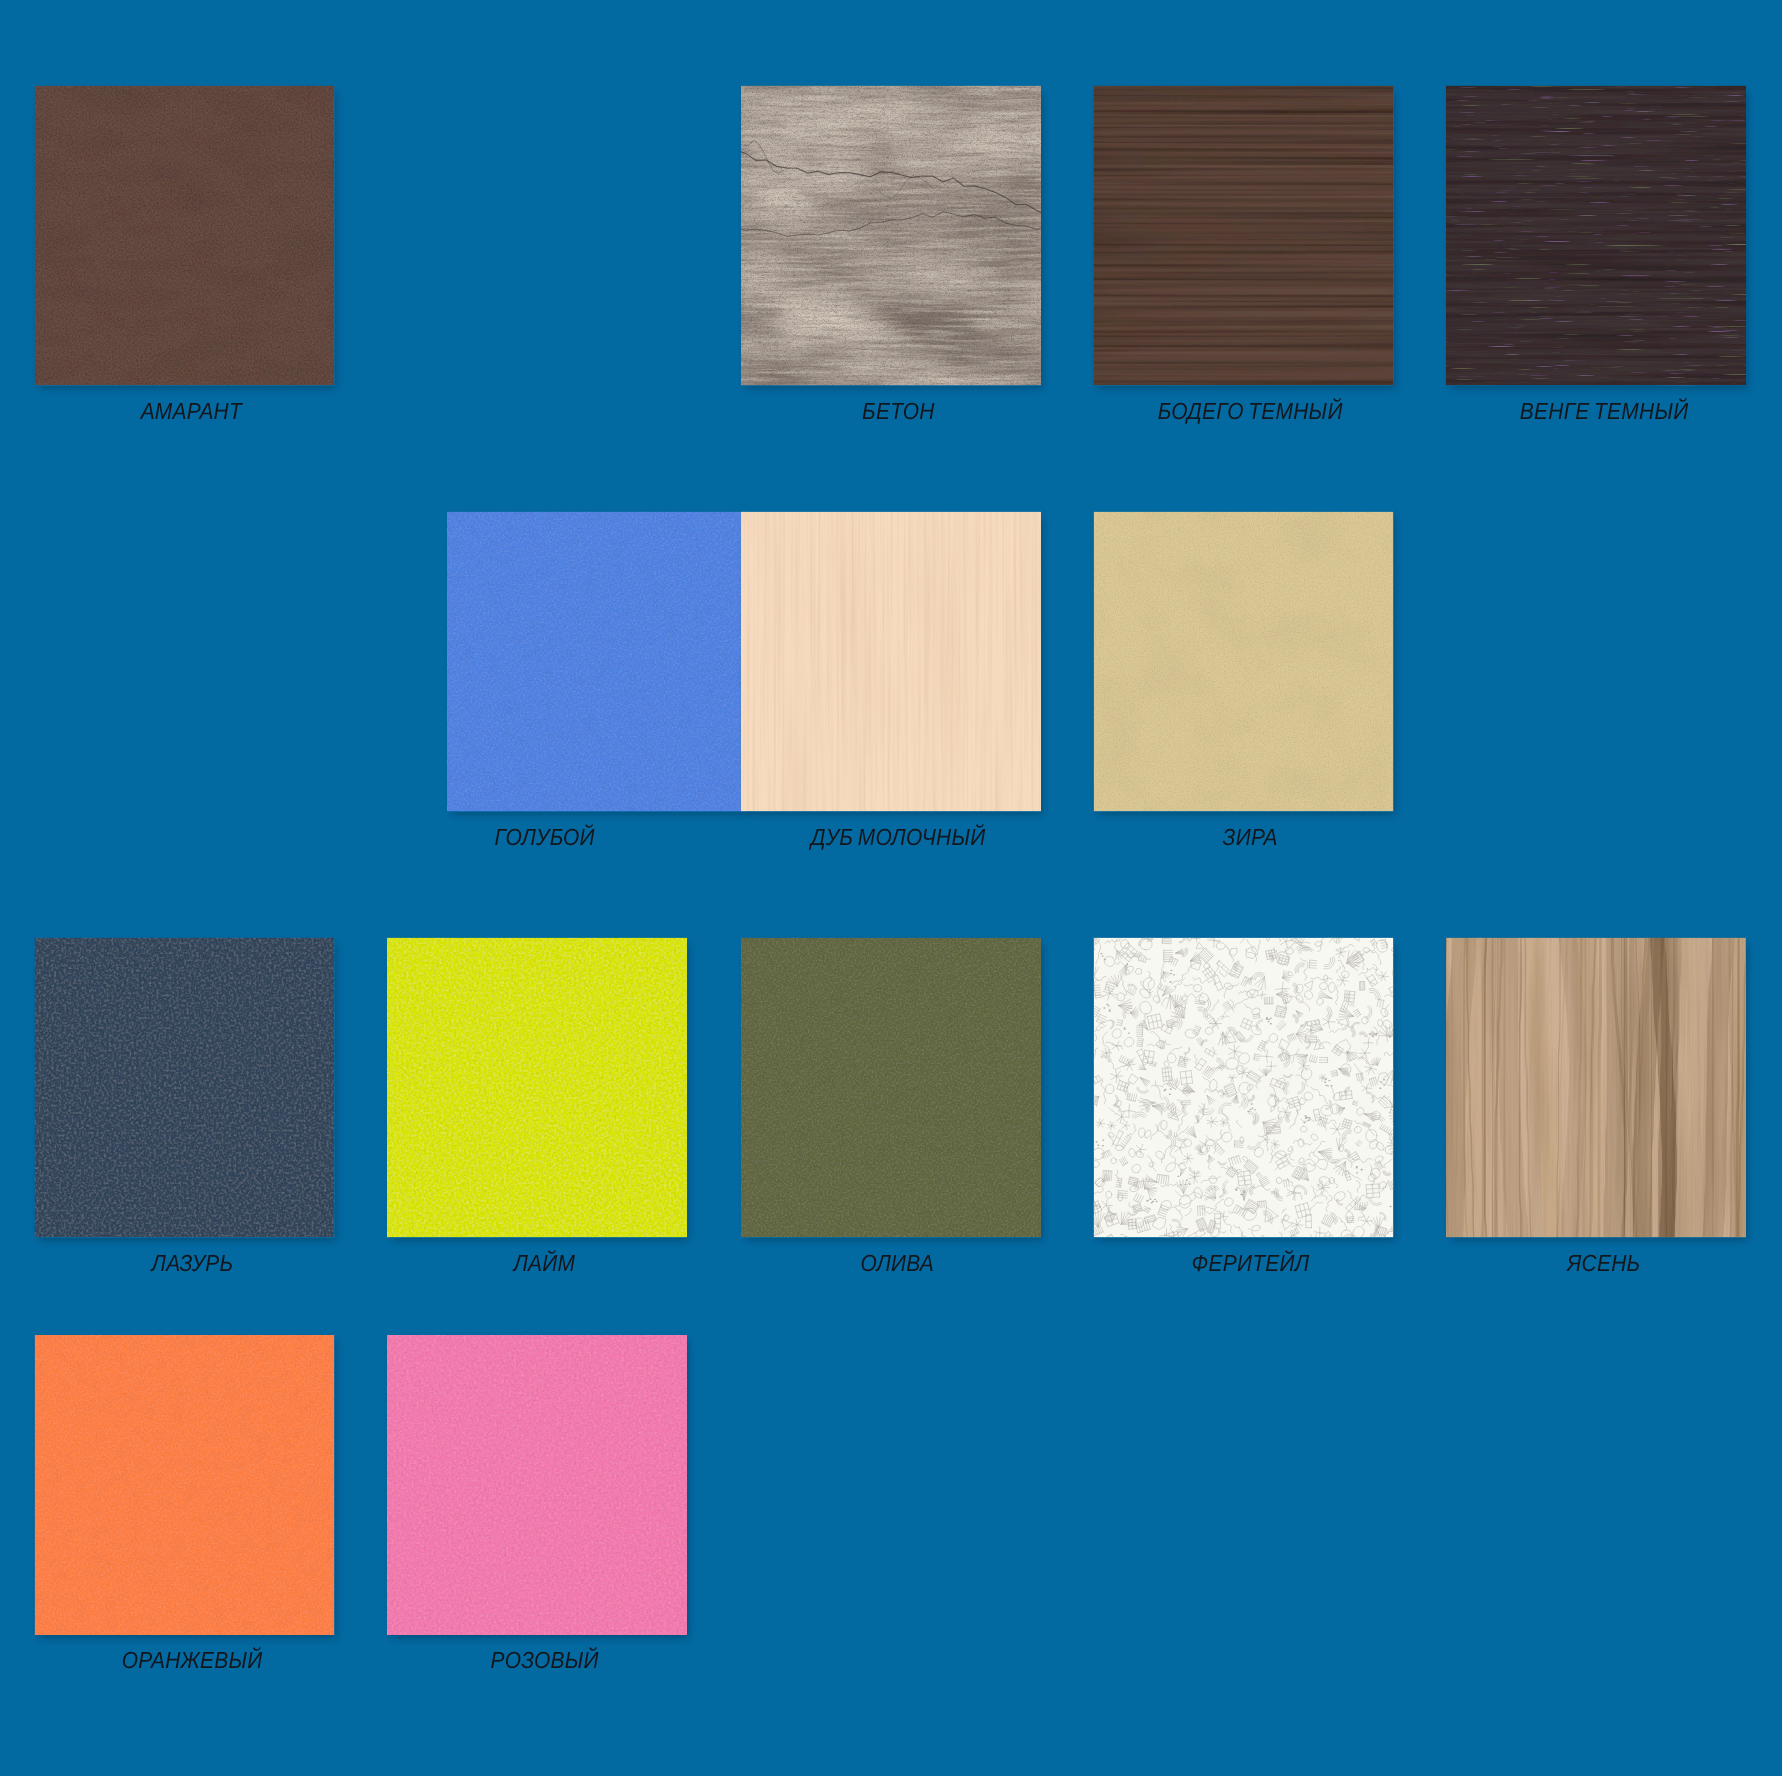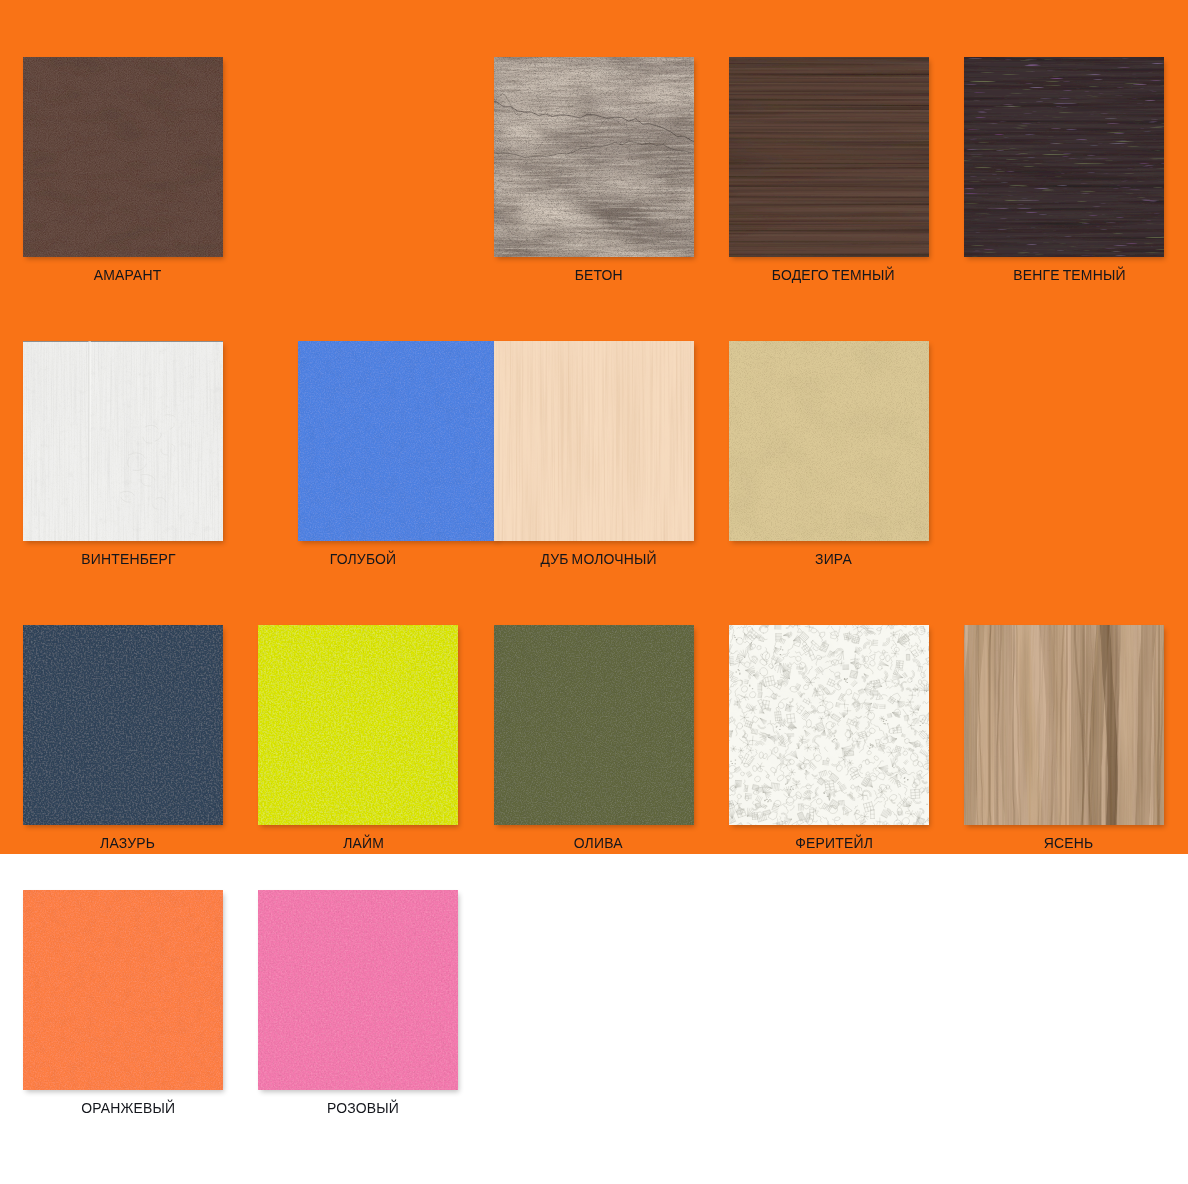--- a/index.html
+++ b/index.html
@@ -1,21 +1,21 @@
 <!DOCTYPE html>
 <html><head>
 <meta charset="utf-8">
 <title>Материалы</title>
 <style>
   html,body{margin:0;padding:0;background:#ffffff;}
   body{
     width:1188px;height:1184px;overflow:hidden;
     font-family:"Liberation Sans", sans-serif;
   }
-  #grid{position:relative;width:1188px;height:854px;background:#f97316;}
+  #grid{position:relative;width:1188px;height:1184px;background:#0369a1;font-style:italic;}
   .cell{position:absolute;width:200px;}
   .sw{
     position:relative;width:200px;height:200px;overflow:hidden;
     box-shadow:2px 3px 5px -1px rgba(0,0,0,0.24);
   }
   .sw > svg{position:absolute;left:0;top:0;width:200px;height:200px;display:block;}
   .lbl{
     position:absolute;left:-35px;width:280px;top:210px;
     text-align:center;
     font-size:15.5px;letter-spacing:0.2px;word-spacing:-1.2px;color:#14161c;
@@ -1228,29 +1228,20 @@
       <div class="lbl"><span>ВЕНГЕ ТЕМНЫЙ</span></div>
     </div>
     <div class="cell" style="left: 728.75px; top: 57px;">
       <div class="sw">
         <svg viewBox="0 0 200 200" preserveAspectRatio="none">
           <rect width="200" height="200" fill="#5c4338" filter="url(#tx-wood-grain-dark)"></rect>
         </svg>
       </div>
       <div class="lbl"><span>БОДЕГО ТЕМНЫЙ</span></div>
     </div>
-    <div class="cell" style="left: 23px; top: 341px;">
-      <div class="sw">
-        <svg viewBox="0 0 200 200" preserveAspectRatio="none">
-          <rect width="200" height="200" fill="#f0f0ee" filter="url(#tx-white-pine)"></rect>
-          <use href="#pine-tile"></use>
-        </svg>
-      </div>
-      <div class="lbl"><span>ВИНТЕНБЕРГ</span></div>
-    </div>
     <div class="cell" style="left: 258.25px; top: 341px; padding-left: 40px;">
       <div class="sw">
         <svg viewBox="0 0 200 200" preserveAspectRatio="none">
           <rect width="200" height="200" fill="#4e81e2" filter="url(#tx-solid-leather)"></rect>
         </svg>
       </div>
       <div class="lbl"><span>ГОЛУБОЙ</span></div>
     </div>
     <div class="cell" style="left: 493.5px; top: 341px;">
       <div class="sw">

